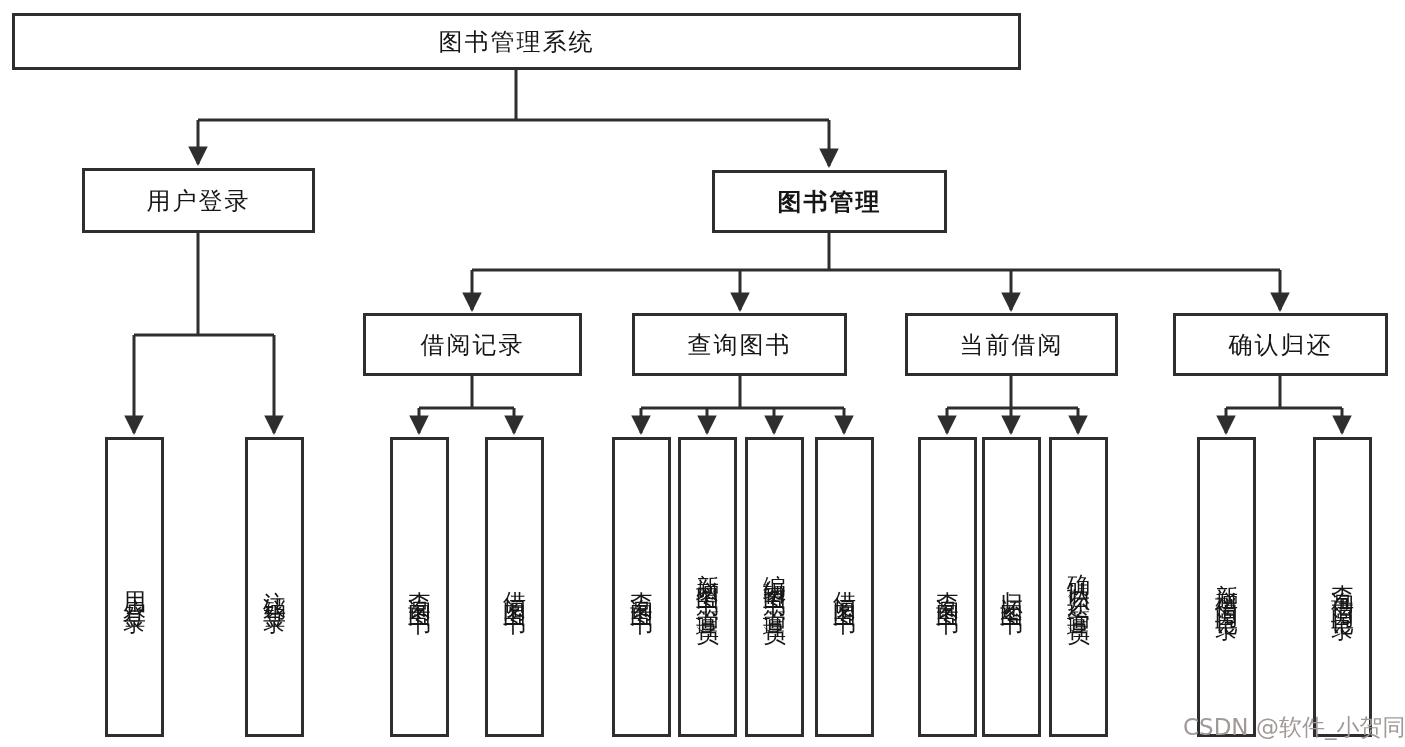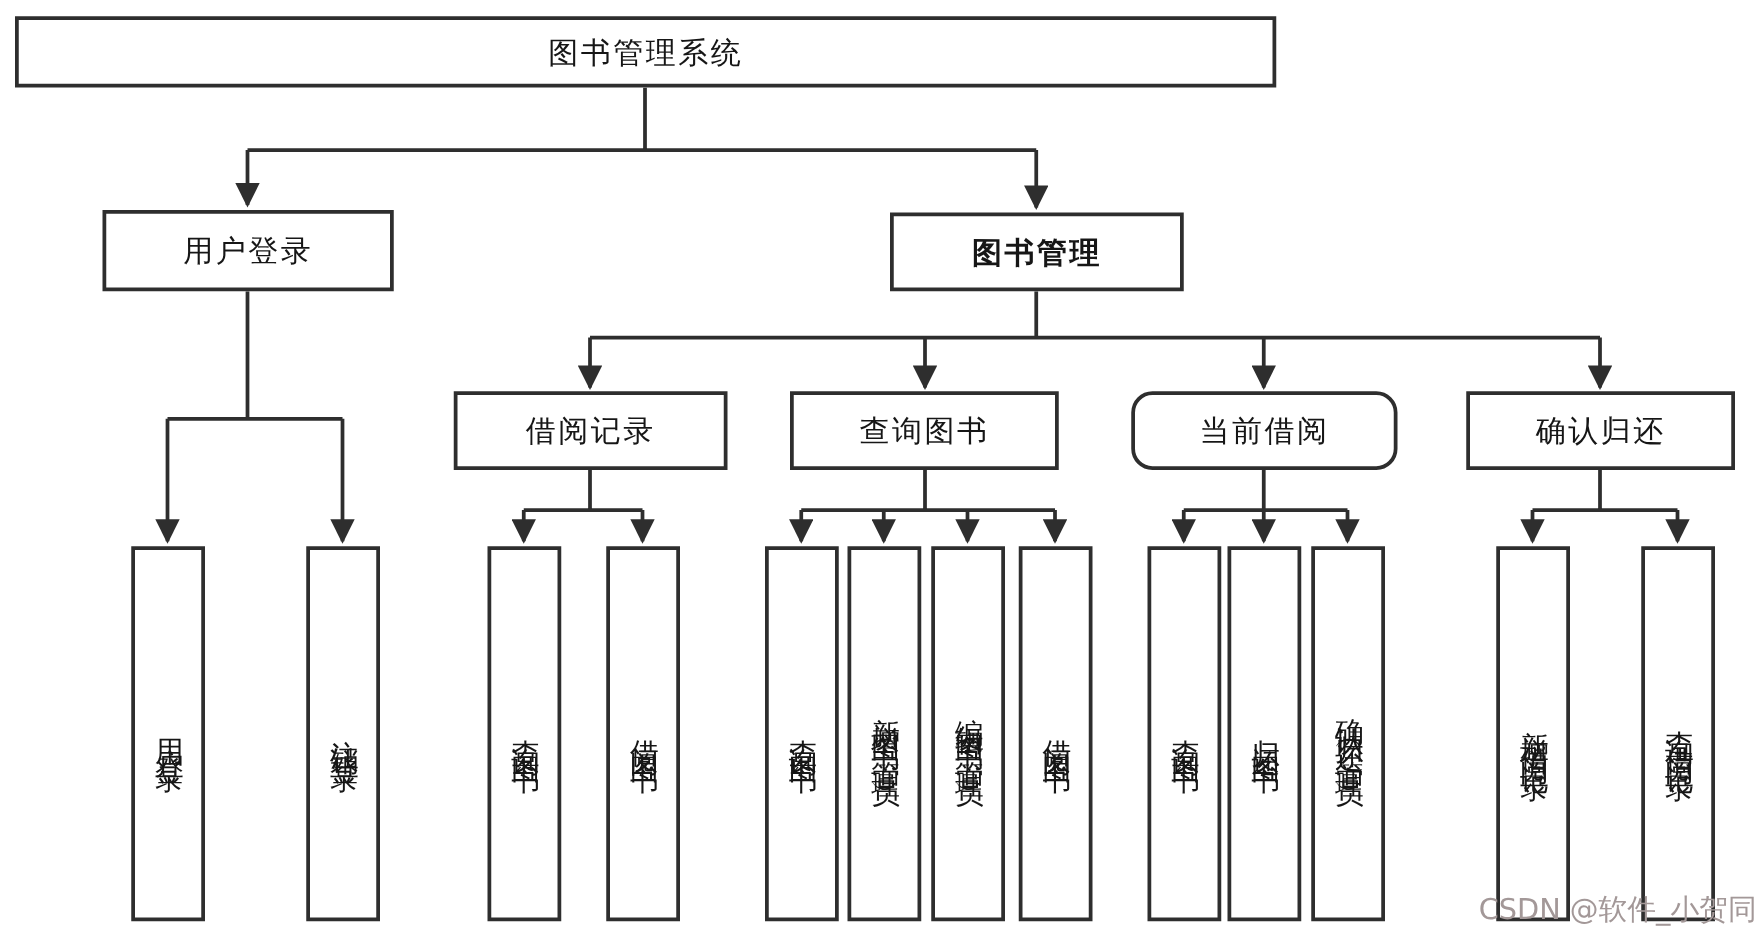--- a/index.html
+++ b/index.html
@@ -111,21 +111,21 @@
     <line x1="1342" y1="408" x2="1342" y2="433" stroke="#2e2e2e" stroke-width="3" marker-end="url(#arrow)"></line>
   </svg>
 
   <div class="box" style="left:12px; top:13px; width:1009px; height:57px;">图书管理系统</div>
 
   <div class="box" style="left:82px; top:168px; width:233px; height:65px;">用户登录</div>
   <div class="box" style="left:712px; top:170px; width:235px; height:63px;font-weight:bold;">图书管理</div>
 
   <div class="box" style="left:363px; top:313px; width:219px; height:63px;">借阅记录</div>
   <div class="box" style="left:632px; top:313px; width:215px; height:63px;">查询图书</div>
-  <div class="box" style="left:905px; top:313px; width:213px; height:63px;border-radius:17px;">当前借阅</div>
+  <div class="box" style="left:905px; top:313px; width:213px; height:63px;">当前借阅</div>
   <div class="box" style="left:1173px; top:313px; width:215px; height:63px;">确认归还</div>
 
   <div class="vbox" style="left:105px;">
     <span>用户登录</span>
   </div>
   <div class="vbox" style="left:245px;">
     <span>注销登录</span>
   </div>
 
   <div class="vbox" style="left:390px;">

